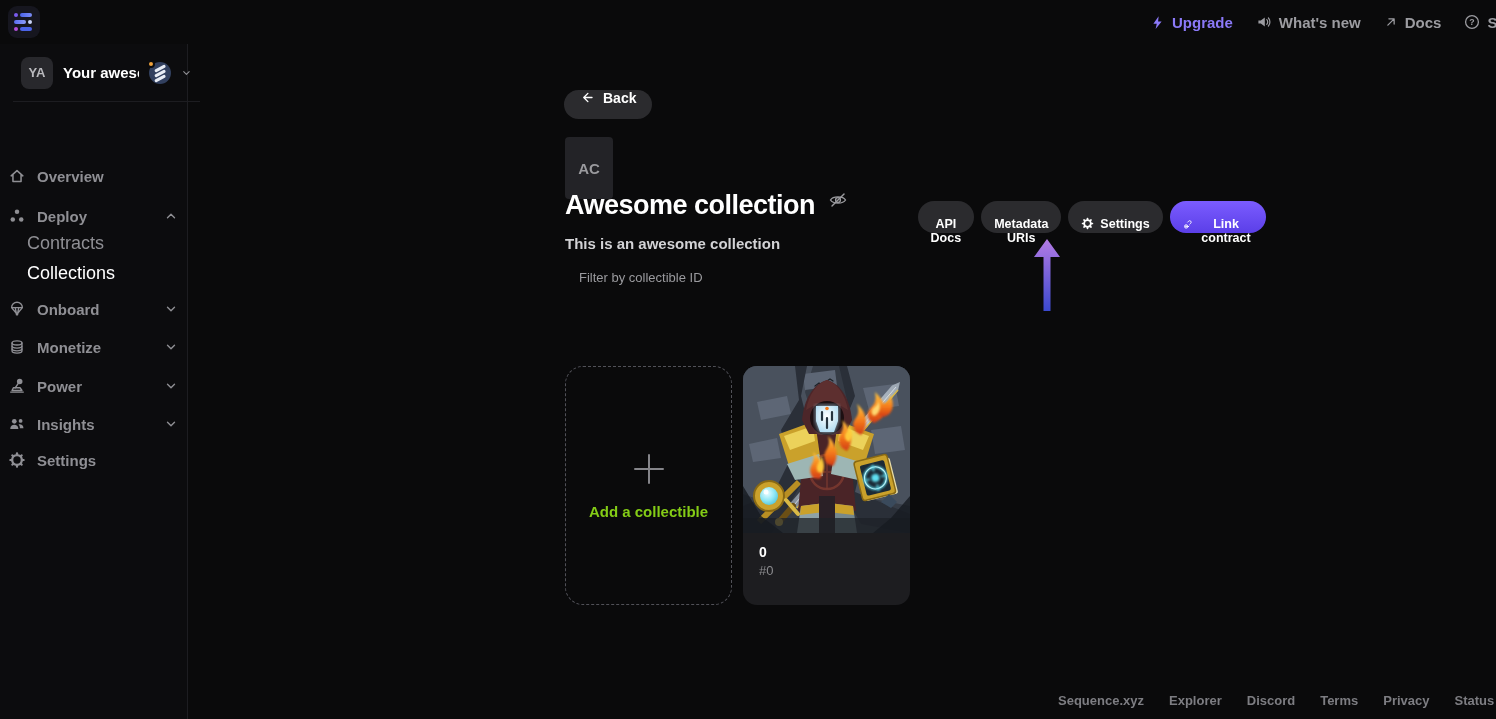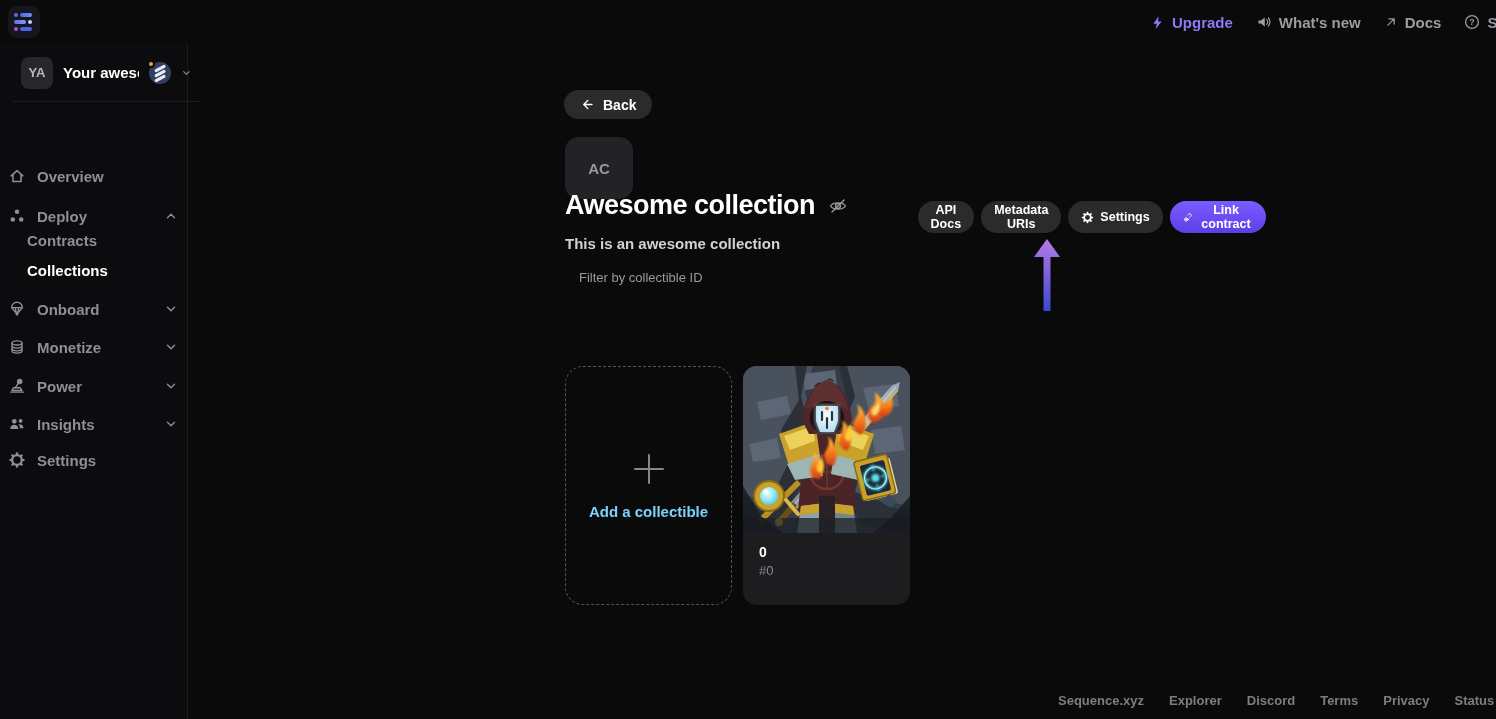--- a/index.html
+++ b/index.html
@@ -26,46 +26,46 @@
   .avatar { width:32px; height:32px; border-radius:8px; background:#28282c; color:#b9b9bd; font-size:13px; font-weight:bold;
             display:flex; align-items:center; justify-content:center; flex:0 0 auto; }
   .proj-name { flex:1 1 auto; min-width:0; color:#fff; font-size:15px; font-weight:bold; overflow:hidden; white-space:nowrap; }
   .seq-badge { position:relative; width:22px; height:22px; flex:0 0 auto; }
   .seq-badge .circ { width:22px; height:22px; border-radius:50%; background:#32405f; overflow:hidden; position:relative; }
   .seq-badge .slash { position:absolute; width:12px; height:2.5px; border-radius:2px; background:#e8ecf5; left:5px; }
   .seq-badge .dot { position:absolute; left:-2px; top:-2px; width:8px; height:8px; border-radius:50%; background:#f0a23c; border:2px solid #0c0c0e; }
   .sb-item { position:absolute; left:0; width:188px; height:26px; display:flex; align-items:center; gap:11px;
              padding:0 10px 0 8px; color:#8f8f94; font-size:15px; font-weight:bold; cursor:pointer; }
   .sb-item .lbl { flex:1 1 auto; }
-  .sb-sub { position:absolute; left:27px; height:22px; display:flex; align-items:flex-start;
-            color:#8f8f94; font-size:15px; font-weight:bold; cursor:pointer; }
+  .sb-sub { position:absolute; left:27px; height:22px; display:flex; align-items:flex-end;
+            color:#8f8f94; font-size:18px; font-weight:normal; cursor:pointer; }
   .sb-sub.active { color:#ffffff; }
 
   
-  .pill { display:inline-flex; align-items:center; justify-content:center; gap:6px; background:#2b2b2e; color:#fff;
+  .pill { display:inline-flex; justify-content:center; gap:6px; background:#2b2b2e; color:#fff;
           border:none; border-radius:999px; font-family:inherit; font-size:12.5px; font-weight:bold; cursor:pointer; }
   .back-btn { position:absolute; left:564px; top:90px; height:29px; padding:0 16px; gap:8px; font-size:14px; }
-  .col-avatar { position:absolute; left:565px; top:137px; width:68px; height:62px; border-radius:14px; background:#232327;
+  .col-avatar { position:absolute; left:565px; top:137px; width:48px; height:62px; border-radius:4px; background:#232327;
                 color:#9a9a9e; font-size:15px; font-weight:bold; display:flex; align-items:center; justify-content:center; }
-  .title-row { position:absolute; left:565px; top:190px; display:flex; align-items:center; gap:13px; }
+  .title-row { position:absolute; left:565px; top:190px; display:flex; align-items:flex-start; gap:13px; }
   .page-title { color:#fff; font-size:27px; font-weight:bold; letter-spacing:-0.5px; }
   .actions { position:absolute; top:201px; left:929px; width:337px; display:flex; justify-content:flex-end; gap:7px; }
   .actions .pill { height:25px; padding:16px 13px; }
   .pill.primary { background:linear-gradient(180deg,#7b5cff 0%,#5b3fe8 100%); }
   .desc { position:absolute; left:565px; top:235px; color:#d2d2d5; font-size:15px; font-weight:bold; }
   .filter-label { position:absolute; left:579px; top:270px; color:#9a9a9e; font-size:13px; }
   .search-box { position:absolute; left:565px; top:299px; width:700px; height:46px; border:1px solid #2d2d31; border-radius:12px;
                 background:transparent; display:flex; align-items:center; padding:0 15px; gap:10px; }
   .search-box input { flex:1; background:transparent; border:none; outline:none; color:#e8e8ea; font-size:15px; font-family:inherit; }
   .search-box input::placeholder { color:#68686d; }
   .arrow-overlay { position:absolute; left:1033px; top:239px; pointer-events:none; }
 
   .add-card { position:absolute; left:565px; top:366px; width:167px; height:239px; border:1.5px dashed #515158; border-radius:18px;
               display:flex; flex-direction:column; align-items:center; justify-content:center; gap:16px; cursor:pointer; background:transparent; }
-  .add-card .lbl { color:#7dd3fc; font-size:15px; font-weight:bold; }
+  .add-card .lbl { color:#84cc16; font-size:15px; font-weight:bold; }
 
   .nft-card { position:absolute; left:743px; top:366px; width:167px; height:239px; border-radius:14px; background:#1d1d20;
               overflow:hidden; cursor:pointer; }
   .nft-img { width:167px; height:167px; display:block; }
   .nft-meta { padding:11px 16px 0; }
   .nft-name { color:#fff; font-size:14px; font-weight:bold; }
   .nft-id { color:#8b8b8e; font-size:13px; margin-top:3px; }
 
   .footer { position:absolute; left:1058px; top:693px; display:flex; gap:25px; white-space:nowrap; }
   .footer a { color:#7d7d82; font-size:13px; font-weight:bold; text-decoration:none; cursor:pointer; }

